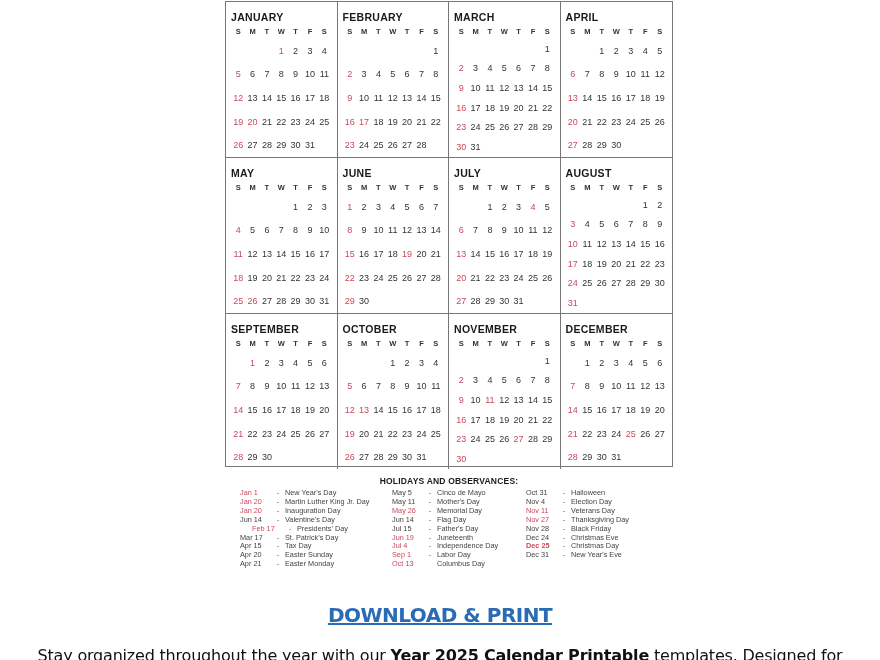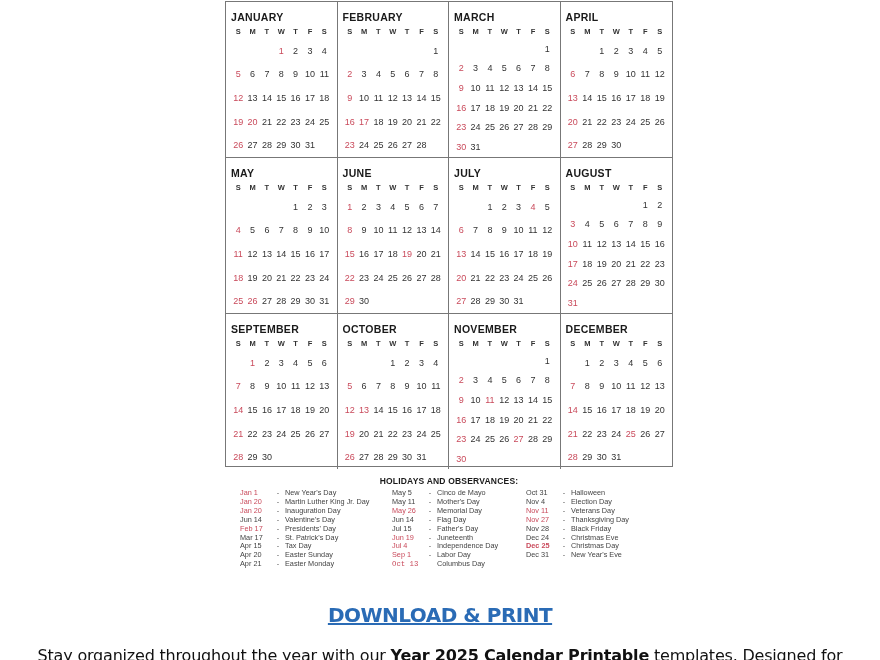--- a/index.html
+++ b/index.html
@@ -813,21 +813,21 @@
       <span class="h-date red" style="color: rgb(201, 74, 91);">Jan 20</span>
       <span class="h-dash">-</span>
       <span class="h-name">Inauguration Day</span>
     </div>
     <div class="holiday-row">
       <span class="h-date">Jun 14</span>
       <span class="h-dash">-</span>
       <span class="h-name">Valentine's Day</span>
     </div>
     <div class="holiday-row">
-      <span class="h-date red" style="color: rgb(201, 74, 91);">Feb 17</span>
+      <span class="h-date red" style="color: rgb(201, 74, 91); margin-left: 12px;">Feb 17</span>
       <span class="h-dash">-</span>
       <span class="h-name">Presidents' Day</span>
     </div>
     <div class="holiday-row">
       <span class="h-date">Mar 17</span>
       <span class="h-dash">-</span>
       <span class="h-name">St. Patrick's Day</span>
     </div>
     <div class="holiday-row">
       <span class="h-date">Apr 15</span>
@@ -880,21 +880,21 @@
       <span class="h-date red" style="color: rgb(201, 74, 91);">Jul 4</span>
       <span class="h-dash">-</span>
       <span class="h-name">Independence Day</span>
     </div>
     <div class="holiday-row">
       <span class="h-date red" style="color: rgb(201, 74, 91);">Sep 1</span>
       <span class="h-dash">-</span>
       <span class="h-name">Labor Day</span>
     </div>
     <div class="holiday-row">
-      <span class="h-date red" style="color: rgb(201, 74, 91); font-family: Liberation Mono, monospace;">Oct 13</span>
+      <span class="h-date red" style="color: rgb(201, 74, 91);">Oct 13</span>
       <span class="h-dash"></span>
       <span class="h-name">Columbus Day</span>
     </div>
   </div>
 <div class="holiday-col" id="hcol2" style="left:526px;">
     <div class="holiday-row">
       <span class="h-date">Oct 31</span>
       <span class="h-dash">-</span>
       <span class="h-name">Halloween</span>
     </div>

